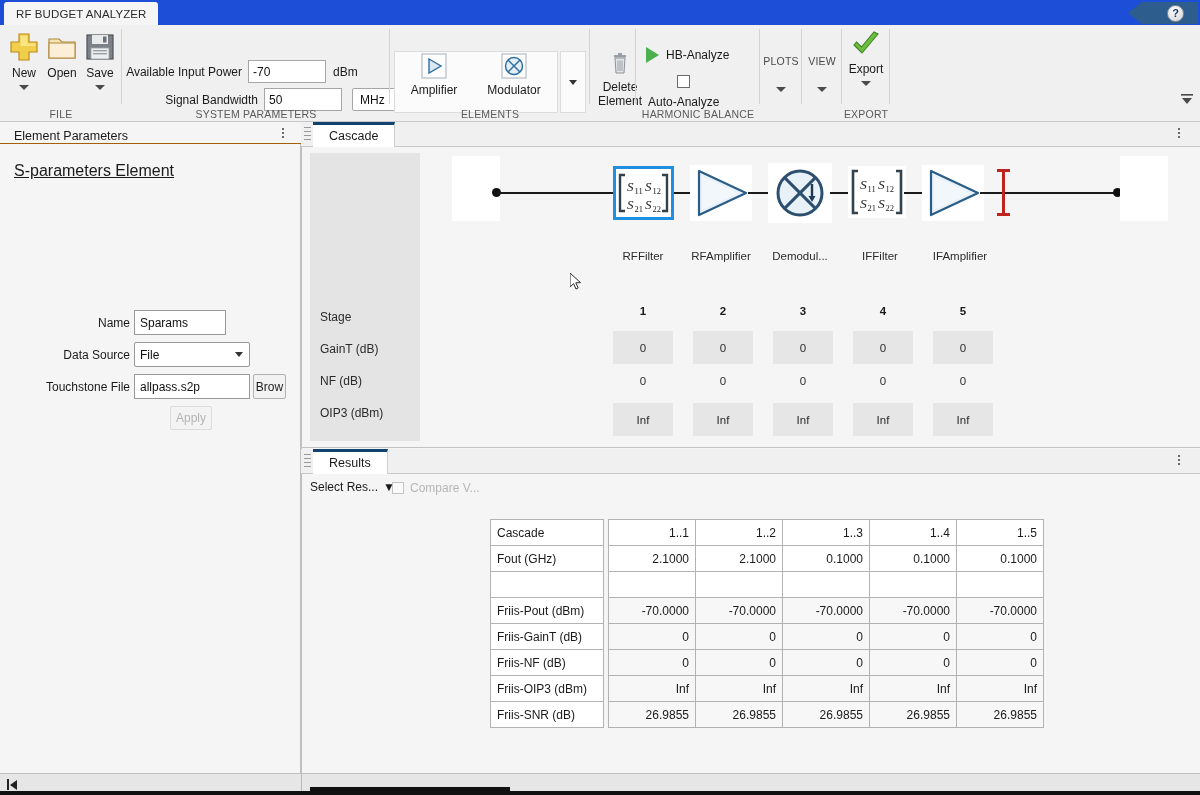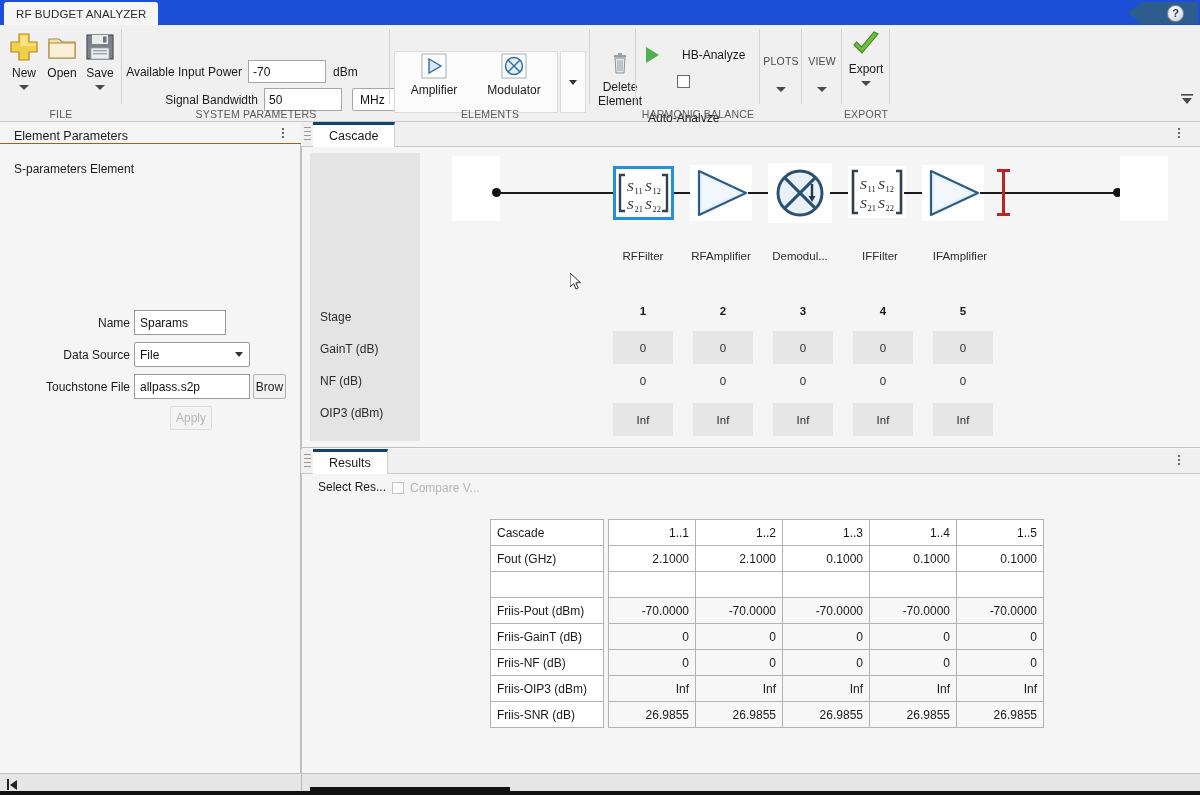--- a/index.html
+++ b/index.html
@@ -115,21 +115,21 @@
   }
 
   
   .del-btn {
     position: absolute; top: 26px; left: 0; width: 60px;
     display: flex; flex-direction: column; align-items: center;
   }
   .del-btn .lbl { font-size: 12px; line-height: 14px; text-align: center; margin-top: 3px; }
 
   
-  .hb-row { position: absolute; display: flex; align-items: center; gap: 23px; font-size: 12px; }
+  .hb-row { position: absolute; display: flex; align-items: center; gap: 7px; font-size: 12px; }
   .chk {
     width: 13px; height: 13px; border: 1px solid #6b6b6b; background: #fff;
   }
   .play-tri {
     width: 0; height: 0;
     border-top: 8px solid transparent; border-bottom: 8px solid transparent;
     border-left: 13px solid #4caf50;
   }
 
   
@@ -154,21 +154,21 @@
     padding-left: 14px; font-size: 12.5px; color: #1a1a1a;
     border-bottom: 1px solid #a16207; background: #f5f5f5;
   }
   .kebab {
     position: absolute; display: flex; flex-direction: column;
     align-items: center; justify-content: center; gap: 2px;
     width: 14px; height: 18px;
   }
   .kebab i { width: 2px; height: 2px; background: #6a6a6a; display: block; }
 
-  .sec-title { position: absolute; left: 14px; top: 40px; font-size: 12px; color: #1a1a1a; }
+  .sec-title { position: absolute; left: 14px; top: 40px; font-size: 16px; color: #1a1a1a; text-decoration: underline; }
   .fld-row { position: absolute; height: 25px; display: flex; align-items: center; }
   .fld-label { font-size: 12px; text-align: right; color: #1a1a1a; white-space: nowrap; }
   .fld-in {
     height: 25px; border: 1px solid #999; background: #fff;
     display: flex; align-items: center; padding: 0 5px; font-size: 12px; color: #111;
   }
   .fld-dd {
     height: 25px; border: 1px solid #999; background: #fff; border-radius: 2px;
     display: flex; align-items: center; justify-content: space-between;
     padding: 0 6px 0 5px; font-size: 12px; color: #111;
@@ -605,21 +605,21 @@
       </div>
     <div class="tab" style="left:12px;">Results</div>
   </div>
   <div class="kebab" style="left:1172px; top:451px;">
       <i></i>
       <i></i>
       <i></i>
     </div>
 
   <div style="position:absolute; left:302px; top:474px; width:898px; height:265px; background:#f5f5f5;">
-    <div class="sel-res" style="left:16px; top:6px;text-align:center;">
+    <div class="sel-res" style="left:8px; top:6px;text-align:center;">
       <span>Select Res...</span>
       <span>▼</span>
     </div>
     <div class="cmp" style="left:90px; top:7px;">
       <span class="chk2"></span>
       <span>Compare V...</span>
     </div>
 
     <table class="results" style="left:188px; top:45px;">
       <tbody id="results-tbody">

